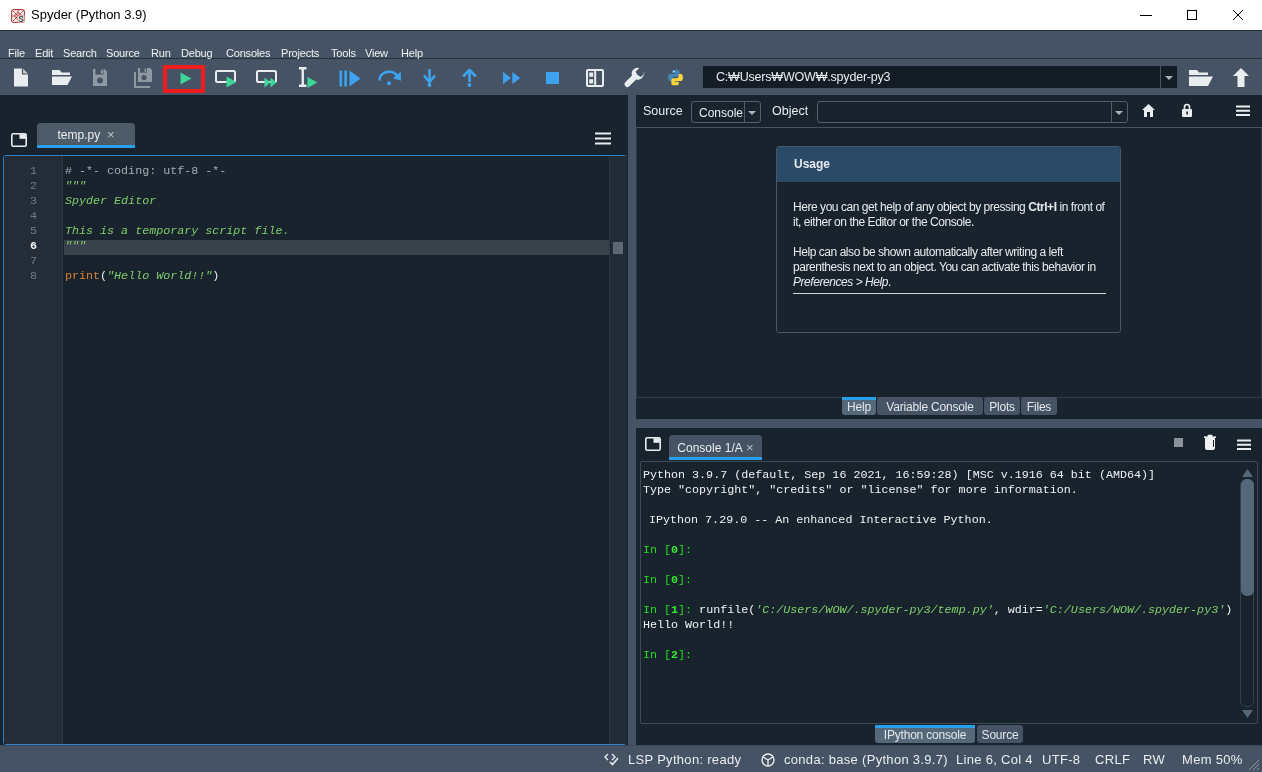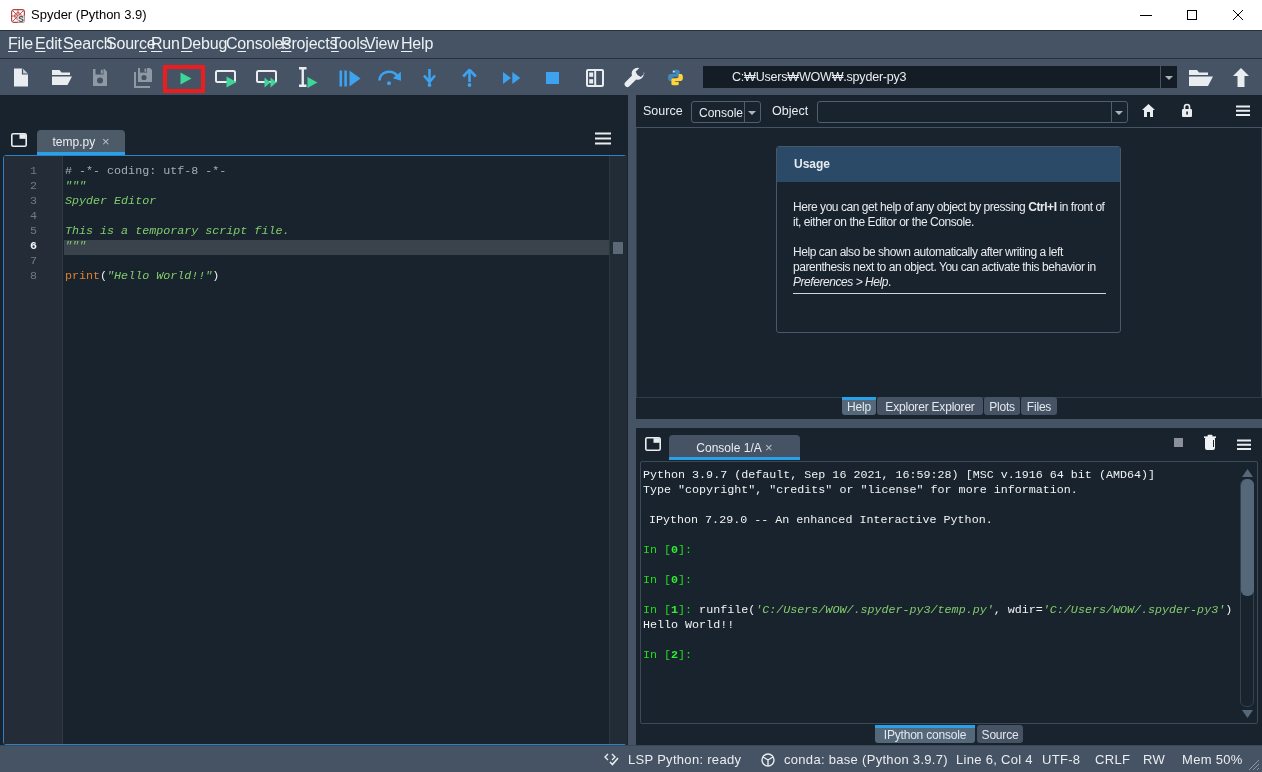--- a/index.html
+++ b/index.html
@@ -8,38 +8,38 @@
   .abs { position:absolute; }
   #win { position:relative; width:1262px; height:772px; }
 
   
   #titlebar { left:0; top:0; width:1262px; height:30px; background:#ffffff; color:#000; }
   #title-text { left:31px; top:7px; font-size:13px; color:#000; }
 
   
   #menubar { left:0; top:30px; width:1262px; height:29px; background:#455364;
     border-top:1px solid #26313C; border-bottom:1px solid #26313C; }
-  #menubar span { position:absolute; top:4px; font-size:16px; letter-spacing:-0.2px; color:#eef1f3; }
+  #menubar span { position:absolute; top:16px; font-size:11px; letter-spacing:-0.2px; color:#eef1f3; }
   #menubar u { text-decoration-thickness:1px; text-underline-offset:2px; }
 
   
   #toolbar { left:0; top:59px; width:1262px; height:36px; background:#455364; }
 
   
   #statusbar { left:0; top:745px; width:1262px; height:27px; background:#455364;
     border-top:1px solid #3a4754; font-size:13px; letter-spacing:0.3px; color:#e9edf0; }
   #statusbar span { position:absolute; top:6px; }
 
   
   #breadcrumb { left:3px; top:96px; width:624px; height:25px; background:#161e27;
     border:1px solid #455364; color:#d3dae0; font-size:12.5px; line-height:23px;
     padding-left:9px; letter-spacing:-0.2px;}
   #edtabbar { left:0px; top:121px; width:628px; height:34px; background:#19232D; }
   .tab { position:absolute; color:#e9edf0; font-size:12px; text-align:center; }
-  #edtab { left:37px; top:9px; width:88px; height:25px; background:#4d5a68;
+  #edtab { left:37px; top:2px; width:98px; height:25px; background:#4d5a68;
     border-radius:4px 4px 0 0; line-height:24px; }
   .tabblue { position:absolute; left:0; bottom:0; width:100%; height:3px; background:#29A1E9; }
   .closex { color:#b9c2cb; font-size:13px; }
 
   #editor { left:3px; top:155px; width:624px; height:590px; background:#19232D;
     border:1px solid #2F81C4; border-radius:3px; }
   #gutter { left:0px; top:0px; width:59px; height:588px; background:#232C37;
     border-right:1px solid #303a45; }
   .lnum { position:absolute; left:0; width:33px; text-align:right; color:#6e7a87;
     font-family:"Liberation Mono",monospace; font-size:11.7px; }
@@ -71,21 +71,21 @@
   #usagehead b { position:absolute; left:17px; top:10px; font-size:12px; }
   .utxt { position:absolute; left:16px; letter-spacing:-0.45px; line-height:15px; }
   #helptabs { left:636px; top:397px; width:626px; height:21px; }
   .btab { position:absolute; height:18px; background:#455364; border-radius:3px;
     color:#e3e8ec; font-size:12px; text-align:center; line-height:20px; letter-spacing:-0.2px; overflow:hidden;}
   .btab.active { background:#54687A; border-radius:0 0 3px 3px; }
   .btabblue { position:absolute; left:0; top:0; width:100%; height:3px; background:#29A1E9; }
 
   
   #contabbar { left:636px; top:428px; width:626px; height:33px; background:#19232D; }
-  #contab { left:33px; top:7px; width:131px; height:25px; background:#455364;
+  #contab { left:33px; top:7px; width:93px; height:25px; background:#455364;
     border-radius:4px 4px 0 0; line-height:26px; }
   #console { left:640px; top:461px; width:618px; height:263px; background:#19232D;
     border:1px solid #3c4a58; border-radius:2px; }
   .con { position:absolute; left:7px; white-space:pre; font-family:"Liberation Mono",monospace;
     font-size:11.7px; line-height:15px; color:#f0f3f4; }
   .grn { color:#1FDF1F; }
   .grn b { color:#2FEF2F; }
   #conscroll { position:absolute; right:1px; top:1px; width:17px; height:259px; background:#19232D; }
   #contabs { left:636px; top:725px; width:626px; height:23px; }
 
@@ -203,21 +203,21 @@
         <path d="M9.2 2 V16" stroke="#e9edf0" stroke-width="2"></path>
       </svg>
     <svg class="abs" style="left:623px;top:8px" width="22" height="23" viewBox="0 0 22 23">
         <path d="M20.5 5.2 a5.8 5.8 0 0 1 -7.3 7.3 L6.6 19.1 a2.9 2.9 0 1 1 -4.1 -4.1 L9 8.4 A5.8 5.8 0 0 1 16.3 1 L12.6 4.7 L14.5 8.1 L17.9 9.9 L21.6 6.3 Z" fill="#e9edf0"></path>
       </svg>
     <svg class="abs" style="left:667px;top:10px" width="17" height="17" viewBox="0 0 24 24">
         <path d="M12 1 C7 1 7.5 3 7.5 3 V6 H12.5 V7 H5 C5 7 1.5 6.6 1.5 12 C1.5 17.4 4.6 17 4.6 17 H7.5 V14 C7.5 14 7.4 11 10.5 11 H15 C15 11 17.8 11.1 17.8 8.3 V3 C17.8 3 18 1 12 1 Z" fill="#4488BB"></path>
         <circle cx="9.7" cy="3.7" r="1.1" fill="#fff"></circle>
         <path d="M12 23 C17 23 16.5 21 16.5 21 V18 H11.5 V17 H19 C19 17 22.5 17.4 22.5 12 C22.5 6.6 19.4 7 19.4 7 H16.5 V10 C16.5 10 16.6 13 13.5 13 H9 C9 13 6.2 12.9 6.2 15.7 V21 C6.2 21 6 23 12 23 Z" fill="#FFD43B"></path>
       </svg>
-    <div class="abs" style="left:702px;top:6px;width:476px;height:24px;background:#141C25;border:1px solid #455364;color:#e9edf0;font-size:12.5px;line-height:22px;letter-spacing:-0.2px"><span style="padding-left:29px">C:₩Users₩WOW₩.spyder-py3</span><div class="abs" style="right:0;top:0;width:17px;height:100%;border-left:1px solid #455364">
+    <div class="abs" style="left:702px;top:6px;width:476px;height:24px;background:#141C25;border:1px solid #455364;color:#e9edf0;font-size:12.5px;line-height:22px;letter-spacing:-0.2px"><span style="padding-left:13px">C:₩Users₩WOW₩.spyder-py3</span><div class="abs" style="right:0;top:0;width:17px;height:100%;border-left:1px solid #455364">
           <div class="darrow" style="right:4px;top:10px"></div>
         </div></div>
     <svg class="abs" style="left:1188px;top:10px" width="26" height="18" viewBox="0 0 26 18">
         <path d="M1 1 H9 L11 3.5 H20 V6 H1 Z" fill="#e9edf0"></path>
         <path d="M2.5 7.5 H25 L20 17 H1 V7.5 Z" fill="#e9edf0"></path>
       </svg>
     <svg class="abs" style="left:1231px;top:8px" width="20" height="21" viewBox="0 0 20 21">
         <path d="M10 1 L18 9 H13.5 V20 H6.5 V9 H2 Z" fill="#e9edf0"></path>
       </svg>
     </div>
@@ -288,21 +288,21 @@
       <div id="usagehead">
           <b>Usage</b>
         </div>
       <div class="utxt" style="top:98px">Help can also be shown automatically after writing a left<br>parenthesis next to an object. You can activate this behavior in<br><i>Preferences &gt; Help</i>.</div>
       <div class="utxt" style="top:53px">Here you can get help of any object by pressing <b>Ctrl+I</b> in front of<br>it, either on the Editor or the Console.</div>
       <div class="abs" style="left:16px;top:146px;width:313px;border-top:1px solid #cfd6dc"></div>
     </div>
   </div>
   <div id="helptabs" class="abs">
     <div class="btab active" style="left:206px;top:0px;width:34px">Help<div class="btabblue"></div></div>
-    <div class="btab" style="left:241px;top:0px;width:106px">Explorer Explorer</div>
+    <div class="btab" style="left:241px;top:0px;width:106px">Variable Console</div>
     <div class="btab" style="left:348px;top:0px;width:36px">Plots</div>
     <div class="btab" style="left:385px;top:0px;width:36px">Files</div>
   </div>
 
   <div id="contabbar" class="abs">
     <svg class="abs" style="left:9px;top:9px" width="16" height="14" viewBox="0 0 16 14">
       <rect x="0.8" y="0.8" width="14.4" height="12.4" rx="1.5" fill="none" stroke="#e9edf0" stroke-width="1.6"></rect>
       <rect x="8.5" y="1.2" width="6.3" height="4.6" fill="#e9edf0"></rect>
     </svg>
     <div id="contab" class="tab">Console 1/A&nbsp;<span class="closex">×</span><div class="tabblue"></div></div>

